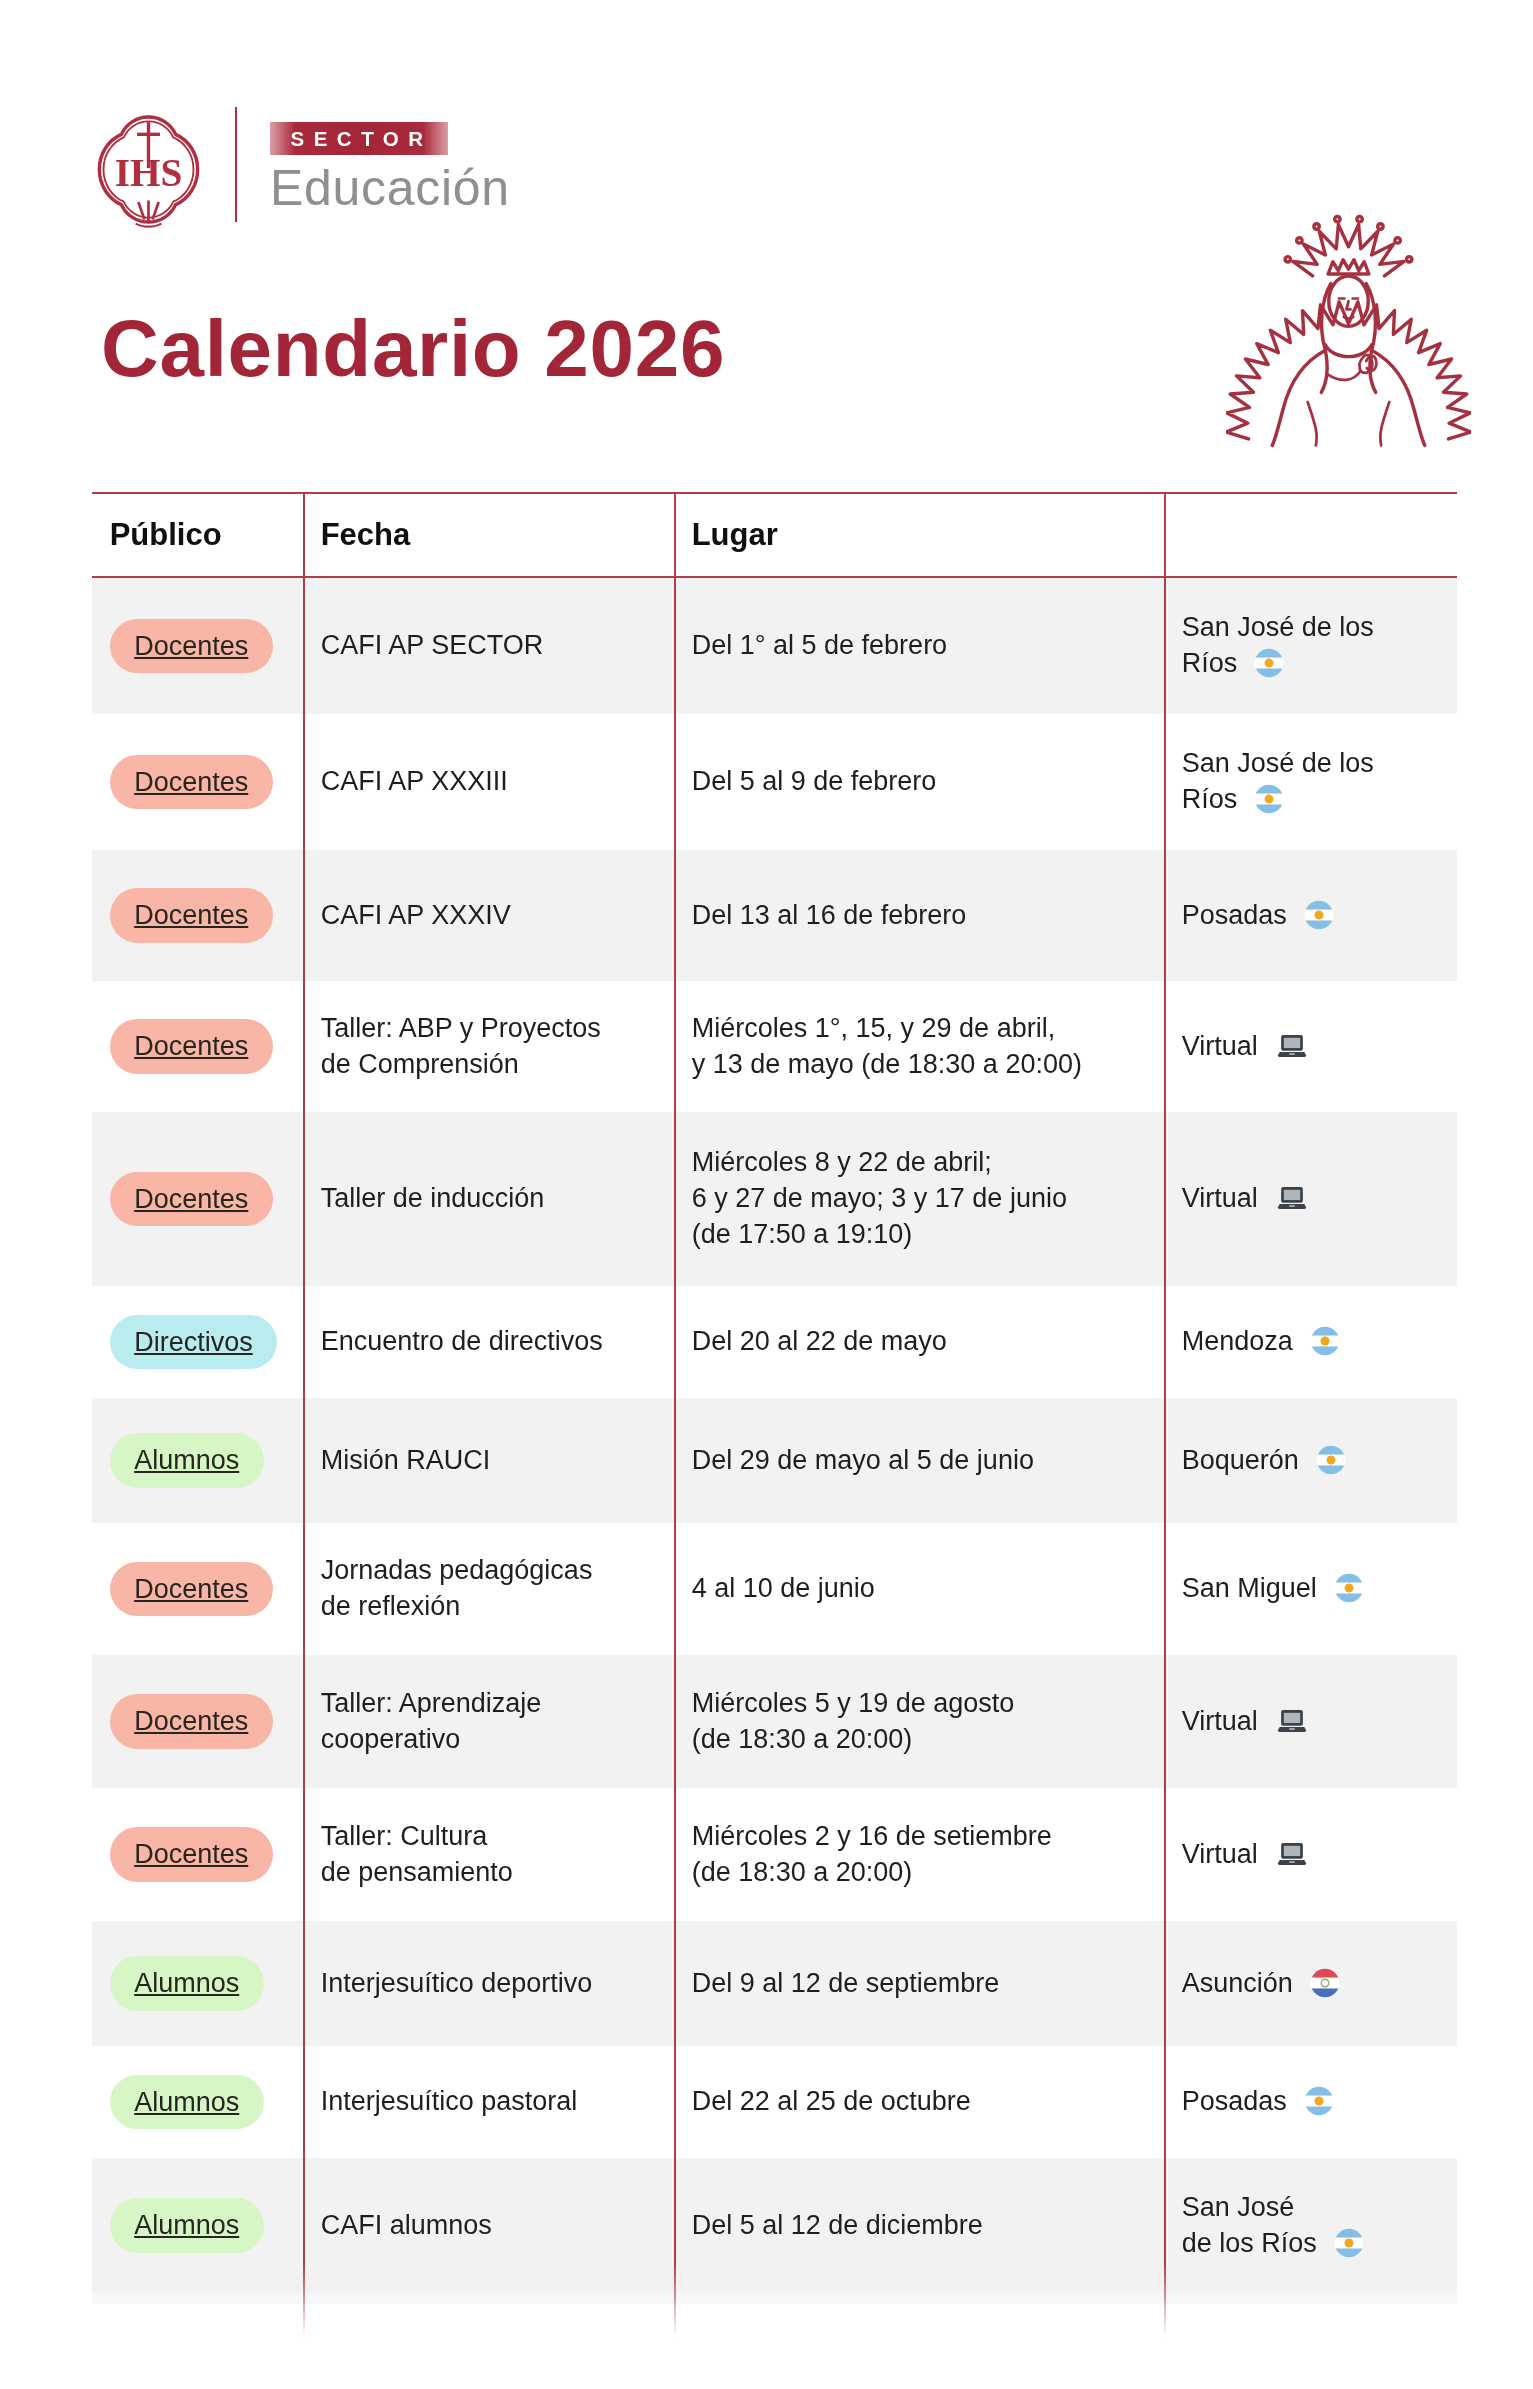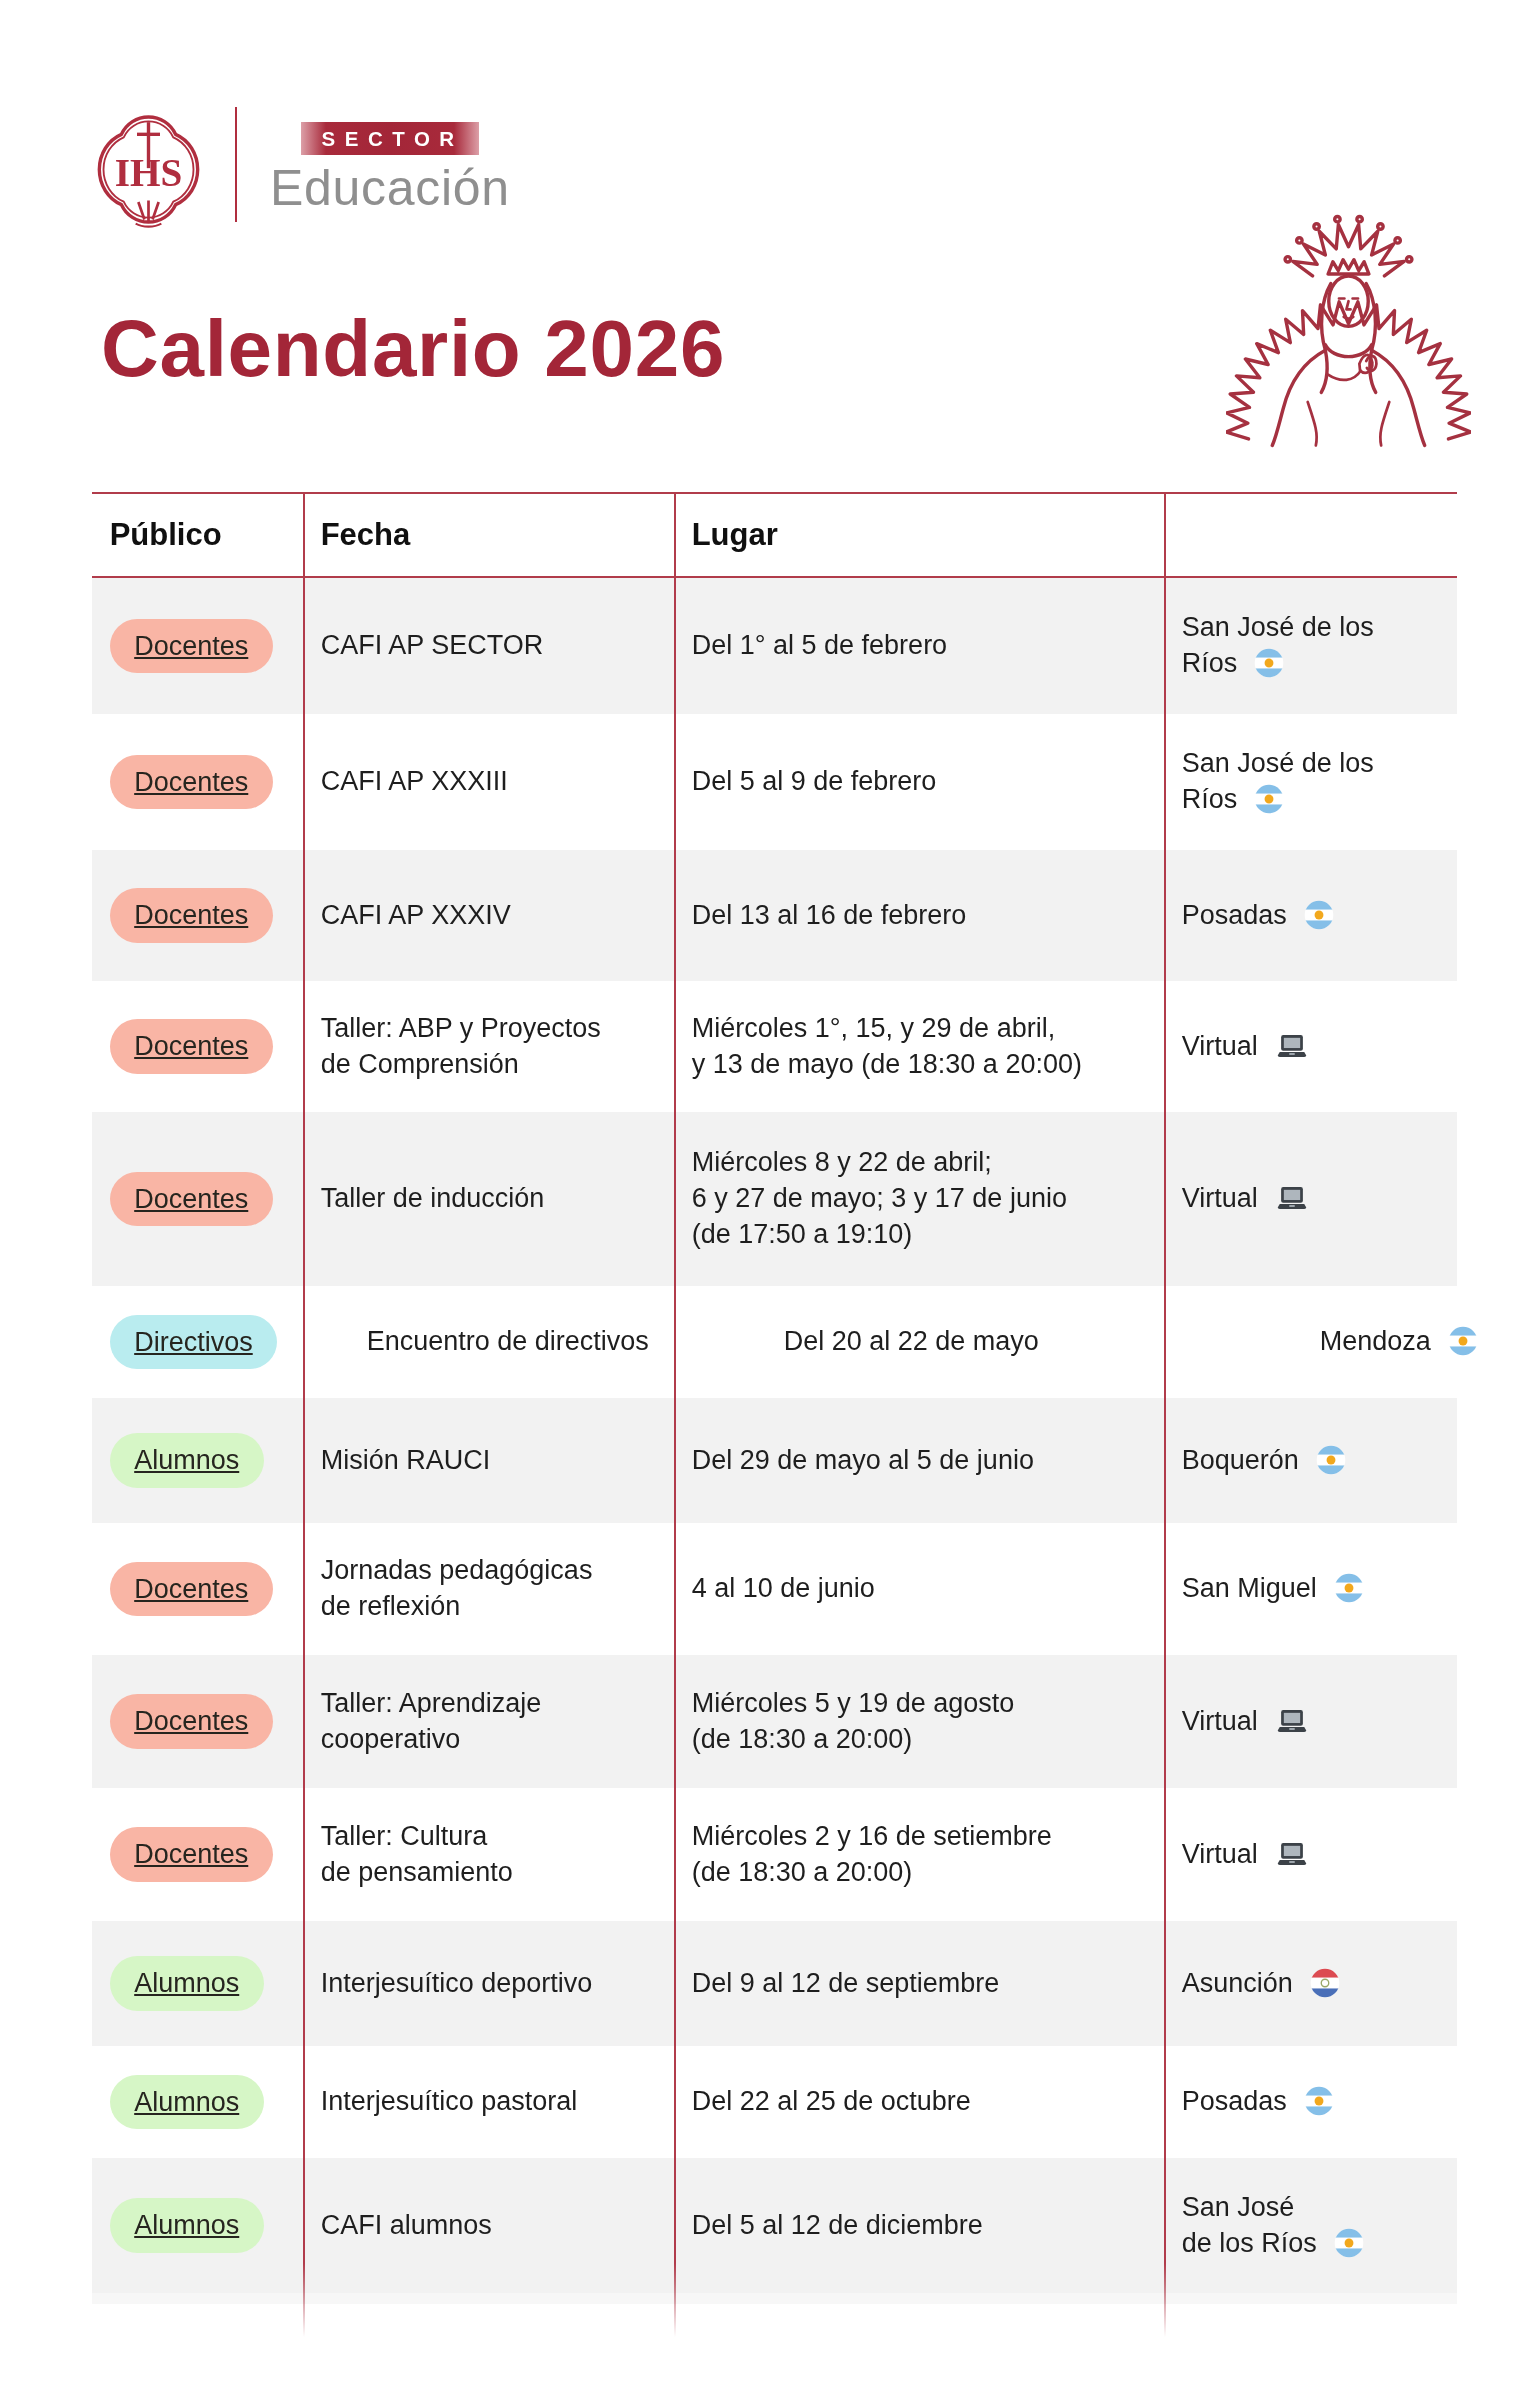--- a/index.html
+++ b/index.html
@@ -7,21 +7,21 @@
     position:relative;
     width:1534px;height:2389px;
     background:#ffffff;
     font-family:"Liberation Sans", sans-serif;
     overflow:hidden;
   }
   
   .brand{position:absolute;left:91px;top:95px;display:flex;align-items:flex-start;}
   .emblem{width:115px;height:149px;flex:0 0 auto;}
   .brand-divider{width:2px;height:115px;background:#b02e3f;margin:12.3px 0 0 29px;}
-  .brand-text{margin-left:33px;padding-top:27px;text-align:center;}
+  .brand-text{margin-left:33px;padding-top:27px;}
   .sector-badge{
     display:inline-block;
     background:linear-gradient(90deg, rgba(178,43,61,.45) 0%, #a82a3b 14%, #a32638 50%, #a82a3b 86%, rgba(178,43,61,.45) 100%);
     color:#ffffff;font-size:20.5px;font-weight:bold;letter-spacing:9.5px;
     padding:6.8px 15px 6.1px 20.5px;line-height:1;
   }
   .division{color:#8f8f8f;font-size:50px;font-weight:400;letter-spacing:0.7px;margin-top:5.5px;line-height:1.1;}
   
   .madonna{position:absolute;left:1226px;top:196px;width:245px;height:254px;}
   
@@ -237,21 +237,21 @@
     <div class="cell">
       <p><span class="pre">Virtual </span><span class="lugar-icon"><svg width="34" height="30" viewBox="0 0 50 44">
                   <rect x="9" y="6" width="32" height="23" rx="3" fill="#3c4248"></rect>
                   <rect x="13" y="10" width="24" height="15" fill="#aeb6bd"></rect>
                   <path d="M7,31 L43,31 L46,36 Q46,38 43,38 L7,38 Q4,38 4,36 Z" fill="#3c4248"></path>
                   <rect x="21" y="32.5" width="8" height="2.5" fill="#aeb6bd"></rect>
                 </svg></span></p>
     </div>
   </div>
 
-  <div class="trow" style="min-height: 112px; gap: 46px;">
+  <div class="trow" style="min-height: 112px;">
     <div class="cell">
       <span class="badge" style="background: rgb(185, 236, 239);">Directivos</span>
     </div>
     <div class="cell">
             <p class="pre">Encuentro de directivos</p>
           </div>
     <div class="cell">
             <p class="pre">Del 20 al 22 de mayo</p>
           </div>
     <div class="cell">

